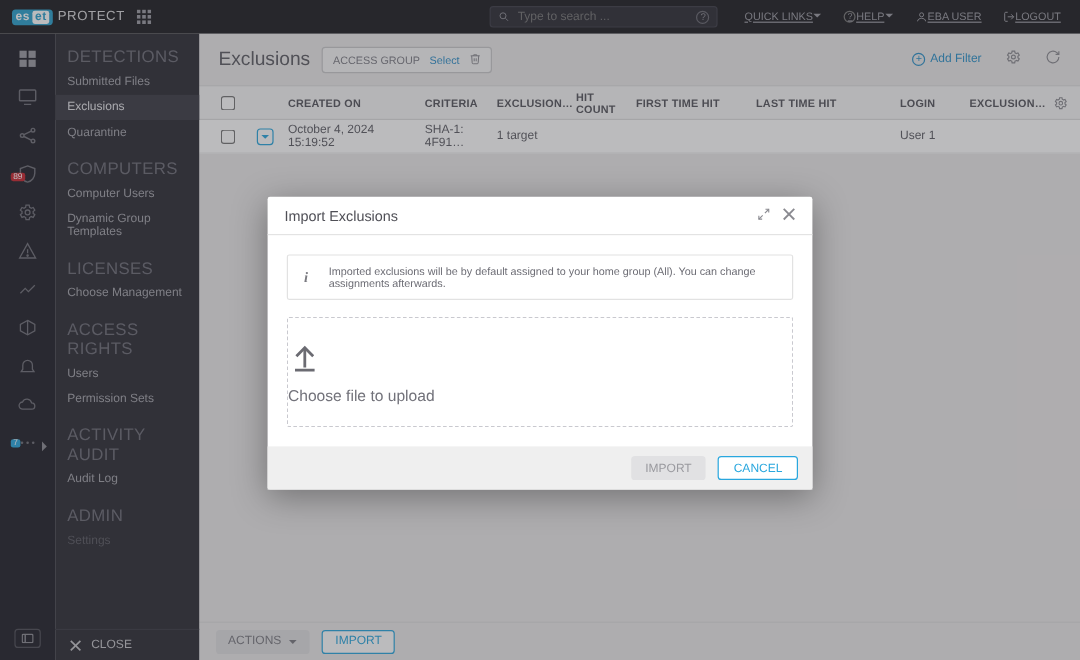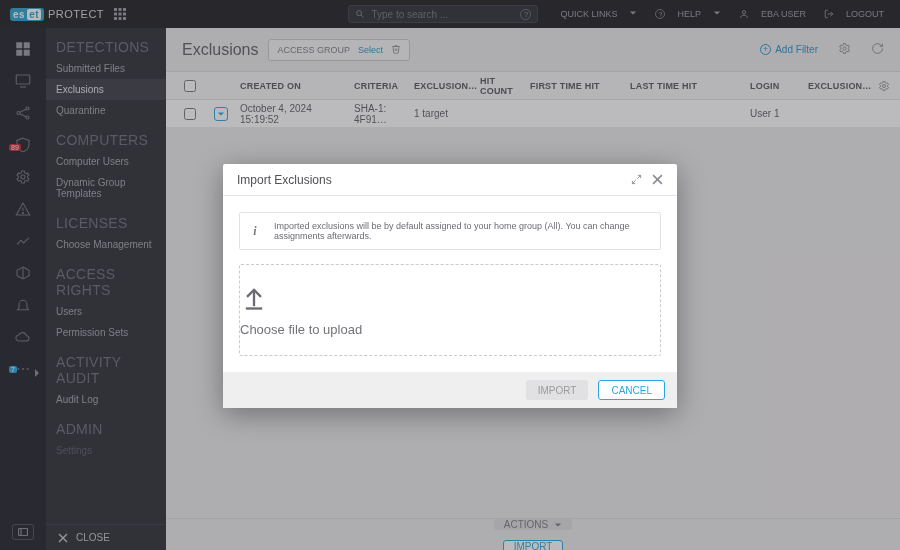--- a/index.html
+++ b/index.html
@@ -19,21 +19,21 @@
   .brand-badge { background:#2aa0cd; color:#fff; border-radius:3px; padding:1px 3px; font-size:10px; font-weight:bold; letter-spacing:.5px;}
   .brand-badge .half{ background:#fff; color:#2aa0cd; border-radius:2px; padding:0 2px; margin-left:2px;}
   .brand-name { font-size:11px; letter-spacing:.5px; color:#d8d8db;}
   .grid-icon { margin-left:10px; color:#9a9aa2; cursor:pointer;}
   .grid-icon svg{display:block}
   .topbar-spacer{flex:1}
   .search { display:flex; align-items:center; background:#2b2b34; border:1px solid #3c3c46; border-radius:3px; height:18px; color:#8b8b92; padding:0 6px; width:190px; gap:6px;}
   .search input{ background:transparent; border:none; outline:none; color:#bbb; font-size:10px; flex:1;}
   .search .q{border:1px solid #6a6a72; border-radius:50%; width:11px; height:11px; display:flex; align-items:center; justify-content:center; font-size:8px; color:#8b8b92;}
   .top-links { display:flex; align-items:center; gap:18px; padding:0 16px 0 22px; color:#9a9aa2;}
-  .top-link{ display:flex; align-items:flex-start; gap:12px; font-size:9px; cursor:pointer;}
+  .top-link{ display:flex; align-items:flex-start; gap:0; font-size:9px; cursor:pointer;text-decoration:underline;}
   .top-link svg{display:block}
 
   
   .rail { position:absolute; top:28px; left:0; bottom:0; width:46px; background:var(--dark2); display:flex; flex-direction:column; align-items:center; padding-top:10px; gap:10px; z-index:4;}
   .rail-item{ width:22px; height:22px; display:flex; align-items:center; justify-content:center; color:#6f6f78; position:relative;}
   .rail-item.light{ color:#9a9aa2;}
   .rail .badge{ position:absolute; left:-3px; top:10px; background:#c8252e; color:#fff; font-size:7px; padding:0 2px; border-radius:2px;}
   .rail .badge.blue{background:#29a7de; top:8px;}
   .rail-bottom{ position:absolute; bottom:10px; left:0; right:0; display:flex; justify-content:center;}
   .rail-bottom .box{border:1px solid #4e4e57; border-radius:3px; width:22px; height:16px; display:flex; align-items:center; justify-content:center;}
@@ -70,21 +70,21 @@
   .c-first{width:100px;}
   .c-last{width:120px;}
   .c-login{width:58px;}
   .c-excl2{width:52px;}
   .c-gear{flex:1; display:flex; justify-content:flex-end; padding-right:10px; color:#8a8a90;}
   .trow{ height:28px; background:#fff; border-bottom:1px solid #ededed; display:flex; align-items:center; font-size:10px; color:#5d5d64;}
   .trow .chev{ border:1px solid #29a7de; color:#29a7de; border-radius:3px; width:14px; height:14px; display:flex; align-items:center; justify-content:center; font-size:9px;}
   input[type=checkbox]{ width:12px; height:12px; accent-color:#777;}
 
   
-  .footbar{ position:absolute; bottom:0; left:0; right:0; height:32px; background:#eceaea; border-top:1px solid #dedede; display:flex; align-items:center; gap:10px; padding:0 14px;flex-direction:column;}
+  .footbar{ position:absolute; bottom:0; left:0; right:0; height:32px; background:#eceaea; border-top:1px solid #dedede; display:flex; align-items:center; gap:10px; padding:0 14px;}
   .btn{ height:20px; padding:0 10px; font-size:10px; border-radius:3px; display:flex; align-items:center; gap:6px; cursor:pointer;}
   .btn.gray{ background:#dfdfe1; color:#7a7a80;}
   .btn.blue-border{ border:1px solid #29a7de; color:#29a7de; background:#fff;}
 
   
   .overlay{ position:absolute; inset:0; background:rgba(60,60,65,0.35); z-index:20; display:flex; align-items:flex-start; justify-content:center;}
   .modal{ margin-top:164px; width:454px; background:#fff; border-radius:2px; box-shadow:0 6px 28px rgba(0,0,0,0.35); display:flex; flex-direction:column;}
   .modal-head{ height:32px; display:flex; align-items:center; padding:0 14px; border-bottom:1px solid #e3e3e3;}
   .modal-title{ font-size:12px; color:#4f4f56;}
   .modal-head-spacer{flex:1}

